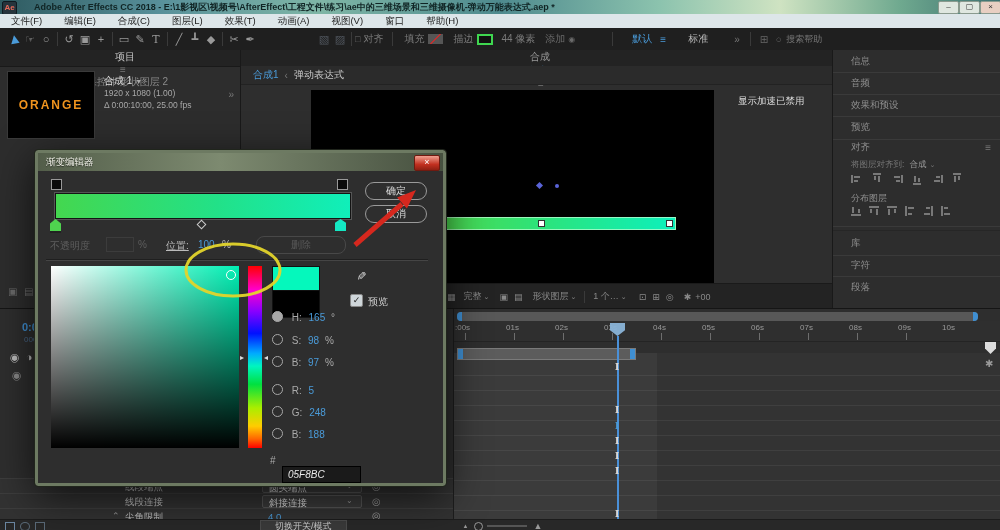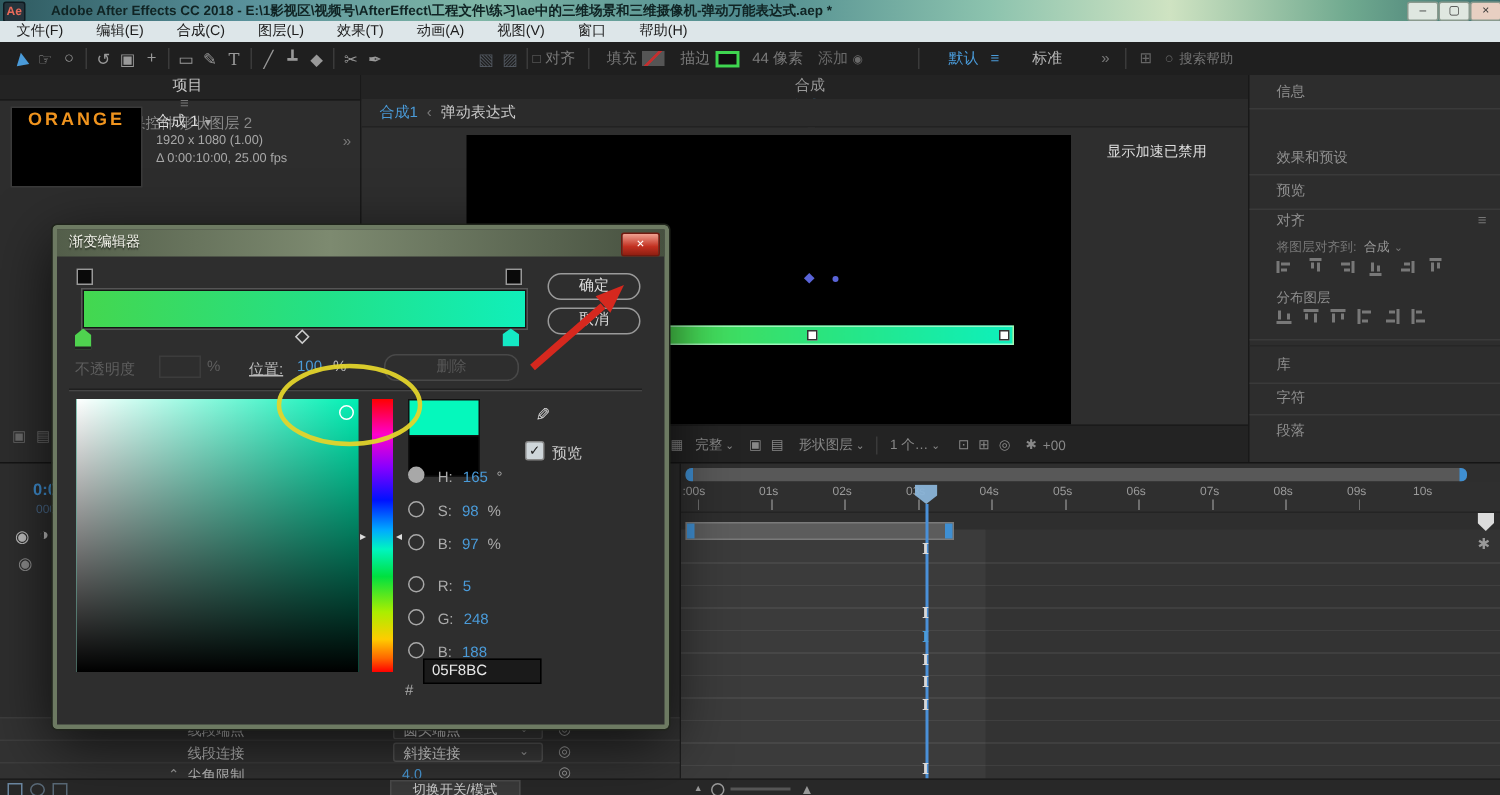--- a/index.html
+++ b/index.html
@@ -119,21 +119,21 @@
   </div>
 
   <div id="project-panel" class="ab">
     <div class="tabbar flex">
       <span style="color:#c8c8c8;margin-left:10px;">项目</span>
       <span style="color:#777;margin-left:6px;">≡</span>
       <span style="display:inline-block;width:8px;height:8px;background:#5a5fd0;margin-left:16px;"></span>
       <span style="color:#8a8a8a;margin-left:5px;white-space:nowrap;">效果控件 形状图层 2</span>
       <span style="color:#777;margin-left:auto;margin-right:6px;">»</span>
     </div>
-    <div class="ab" style="left:8px;top:22px;width:86px;height:52px;background:#000;outline:1px solid #3a3a3a;display:flex;justify-content:center;">
+    <div class="ab" style="left:8px;top:22px;width:86px;height:66px;background:#000;outline:1px solid #3a3a3a;display:flex;align-items:center;justify-content:center;">
       <span style="color:#f0941e;font-weight:bold;font-size:12px;letter-spacing:2px;">ORANGE</span>
     </div>
     <div class="ab" style="left:104px;top:24px;color:#ddd;">
       <span>合成 1</span>
       <span style="font-size:7px;color:#aaa;">▼</span>
     </div>
     <div class="ab" style="left:104px;top:38px;color:#a8a8a8;font-size:8.5px;">1920 x 1080 (1.00)</div>
     <div class="ab" style="left:104px;top:50px;color:#a8a8a8;font-size:8.5px;">Δ 0:00:10:00, 25.00 fps</div>
     <span class="ab" style="left:8px;top:236px;color:#6a6a6a;">▣</span>
     <span class="ab" style="left:24px;top:236px;color:#6a6a6a;">▤</span>
@@ -176,20 +176,23 @@
       <span style="margin-left:6px;">◎</span>
       <span style="margin-left:10px;">✱</span>
       <span style="margin-left:4px;">+00</span>
     </div>
   </div>
 
   <div id="right-panel" class="ab">
     <div class="rp-row ab flex" style="top:0;height:22px;">
         <span class="lbl">信息</span>
       </div>
+    <div class="rp-row ab flex" style="top:22px;height:22px;">
+        <span class="lbl">音频</span>
+      </div>
     <div class="rp-row ab flex" style="top:44px;height:22px;">
         <span class="lbl">效果和预设</span>
       </div>
     <div class="rp-row ab flex" style="top:66px;height:23px;">
         <span class="lbl">预览</span>
       </div>
     <div class="rp-row ab flex" style="top:89px;height:17px;border-bottom:none;">
       <span class="lbl">对齐</span>
       <span style="margin-left:auto;margin-right:10px;color:#777;">≡</span>
     </div>
@@ -373,21 +376,21 @@
       <span style="color:#aaa;margin-left:6px;">G:</span>
       <span class="cval" style="margin-left:4px;">248</span>
     </div>
     <div class="ab" style="left:234px;top:275px;">
       <span class="radio"></span>
       <span style="color:#aaa;margin-left:6px;">B:</span>
       <span class="cval" style="margin-left:4px;">188</span>
     </div>
 
     <span class="ab" style="left:232px;top:302px;color:#aaa;">#</span>
-    <span class="ab" style="left:244px;top:286px;width:72px;height:15px;background:#1a1a1a;border:1px solid #000;color:#e8e8e8;line-height:15px;padding-left:5px;">05F8BC</span>
+    <span class="ab" style="left:244px;top:313px;width:72px;height:15px;background:#1a1a1a;border:1px solid #000;color:#e8e8e8;line-height:15px;padding-left:5px;font-style:italic;">05F8BC</span>
   </div>
 
   <svg class="ab" style="left:0;top:0;width:1000px;height:530px;z-index:60;pointer-events:none;" viewBox="0 0 1000 530">
     <ellipse cx="233" cy="270" rx="47" ry="26" fill="none" stroke="#E3D42B" stroke-width="3" opacity="0.95"></ellipse>
     <g fill="#D6281E">
       <polygon points="353.4,243.1 356.6,246.9 403.6,205.9 400.4,202.1"></polygon>
       <polygon points="416,190 406.9,208.5 397.1,197.5"></polygon>
     </g>
   </svg>
 

